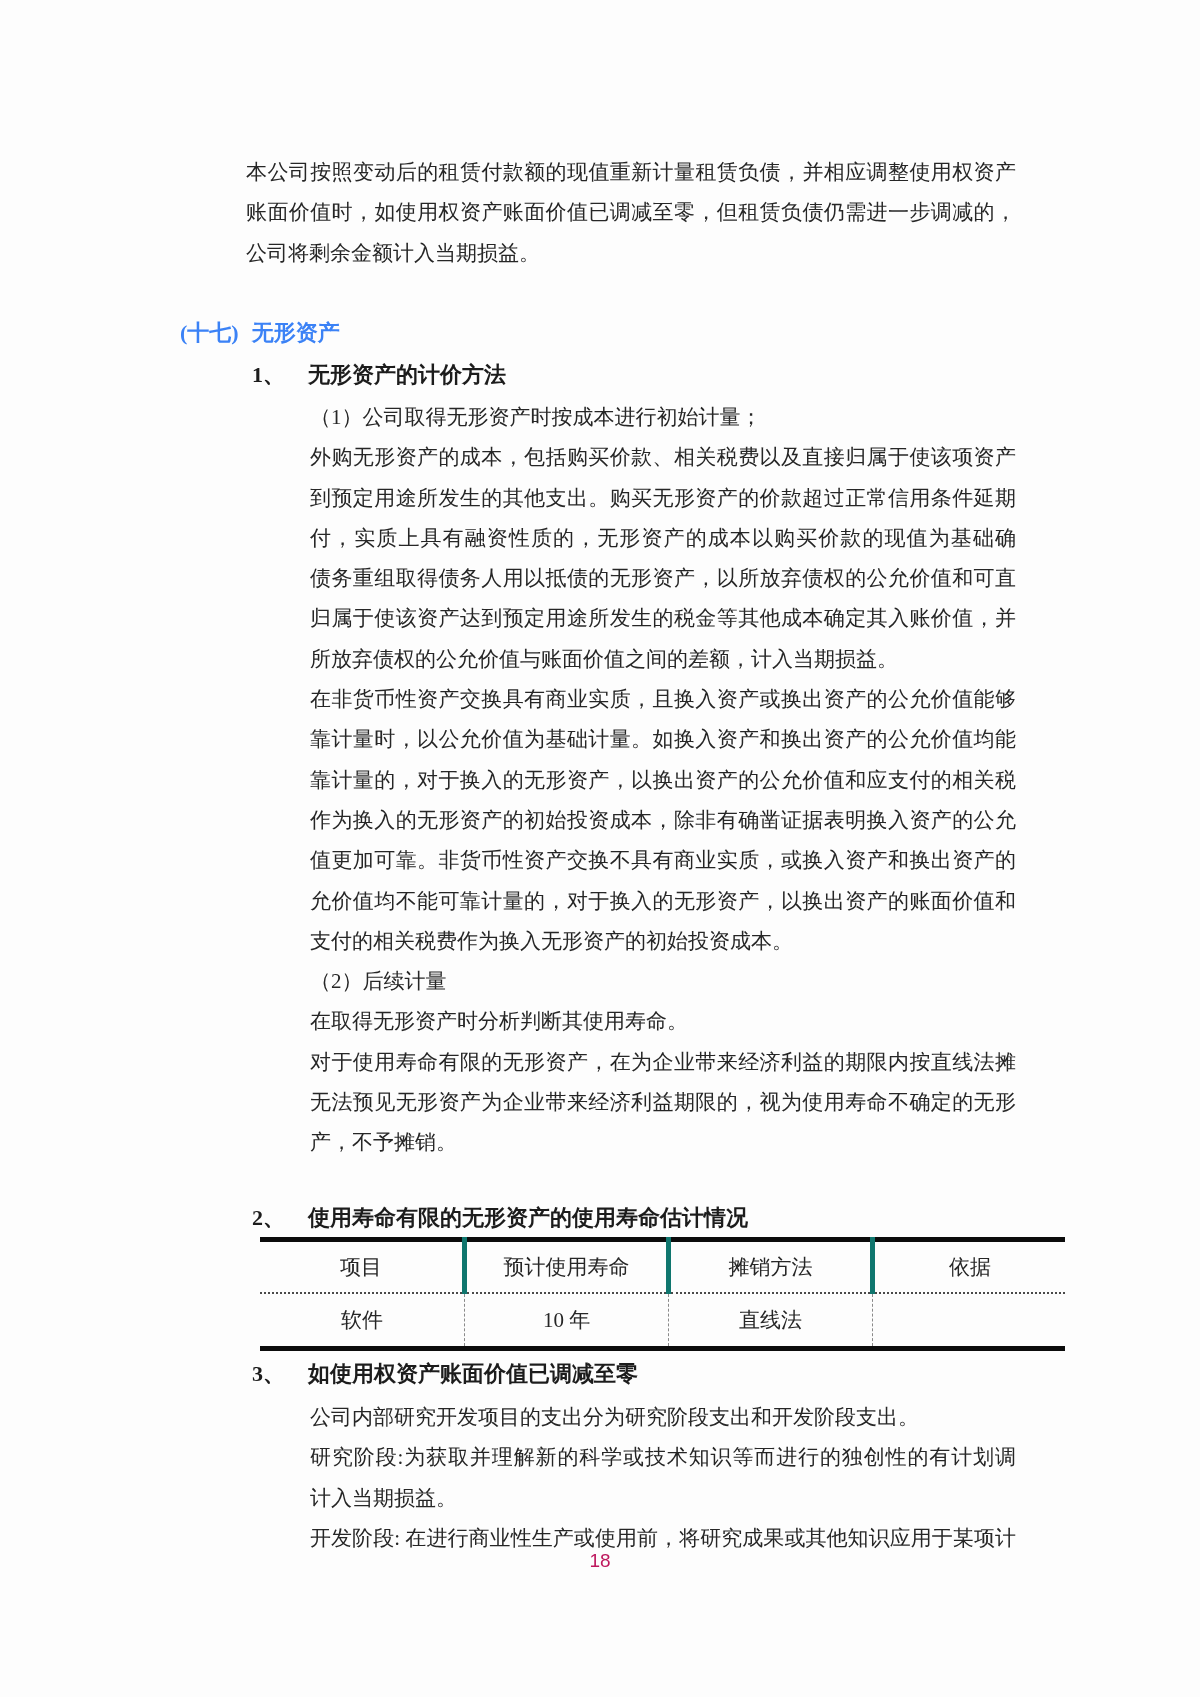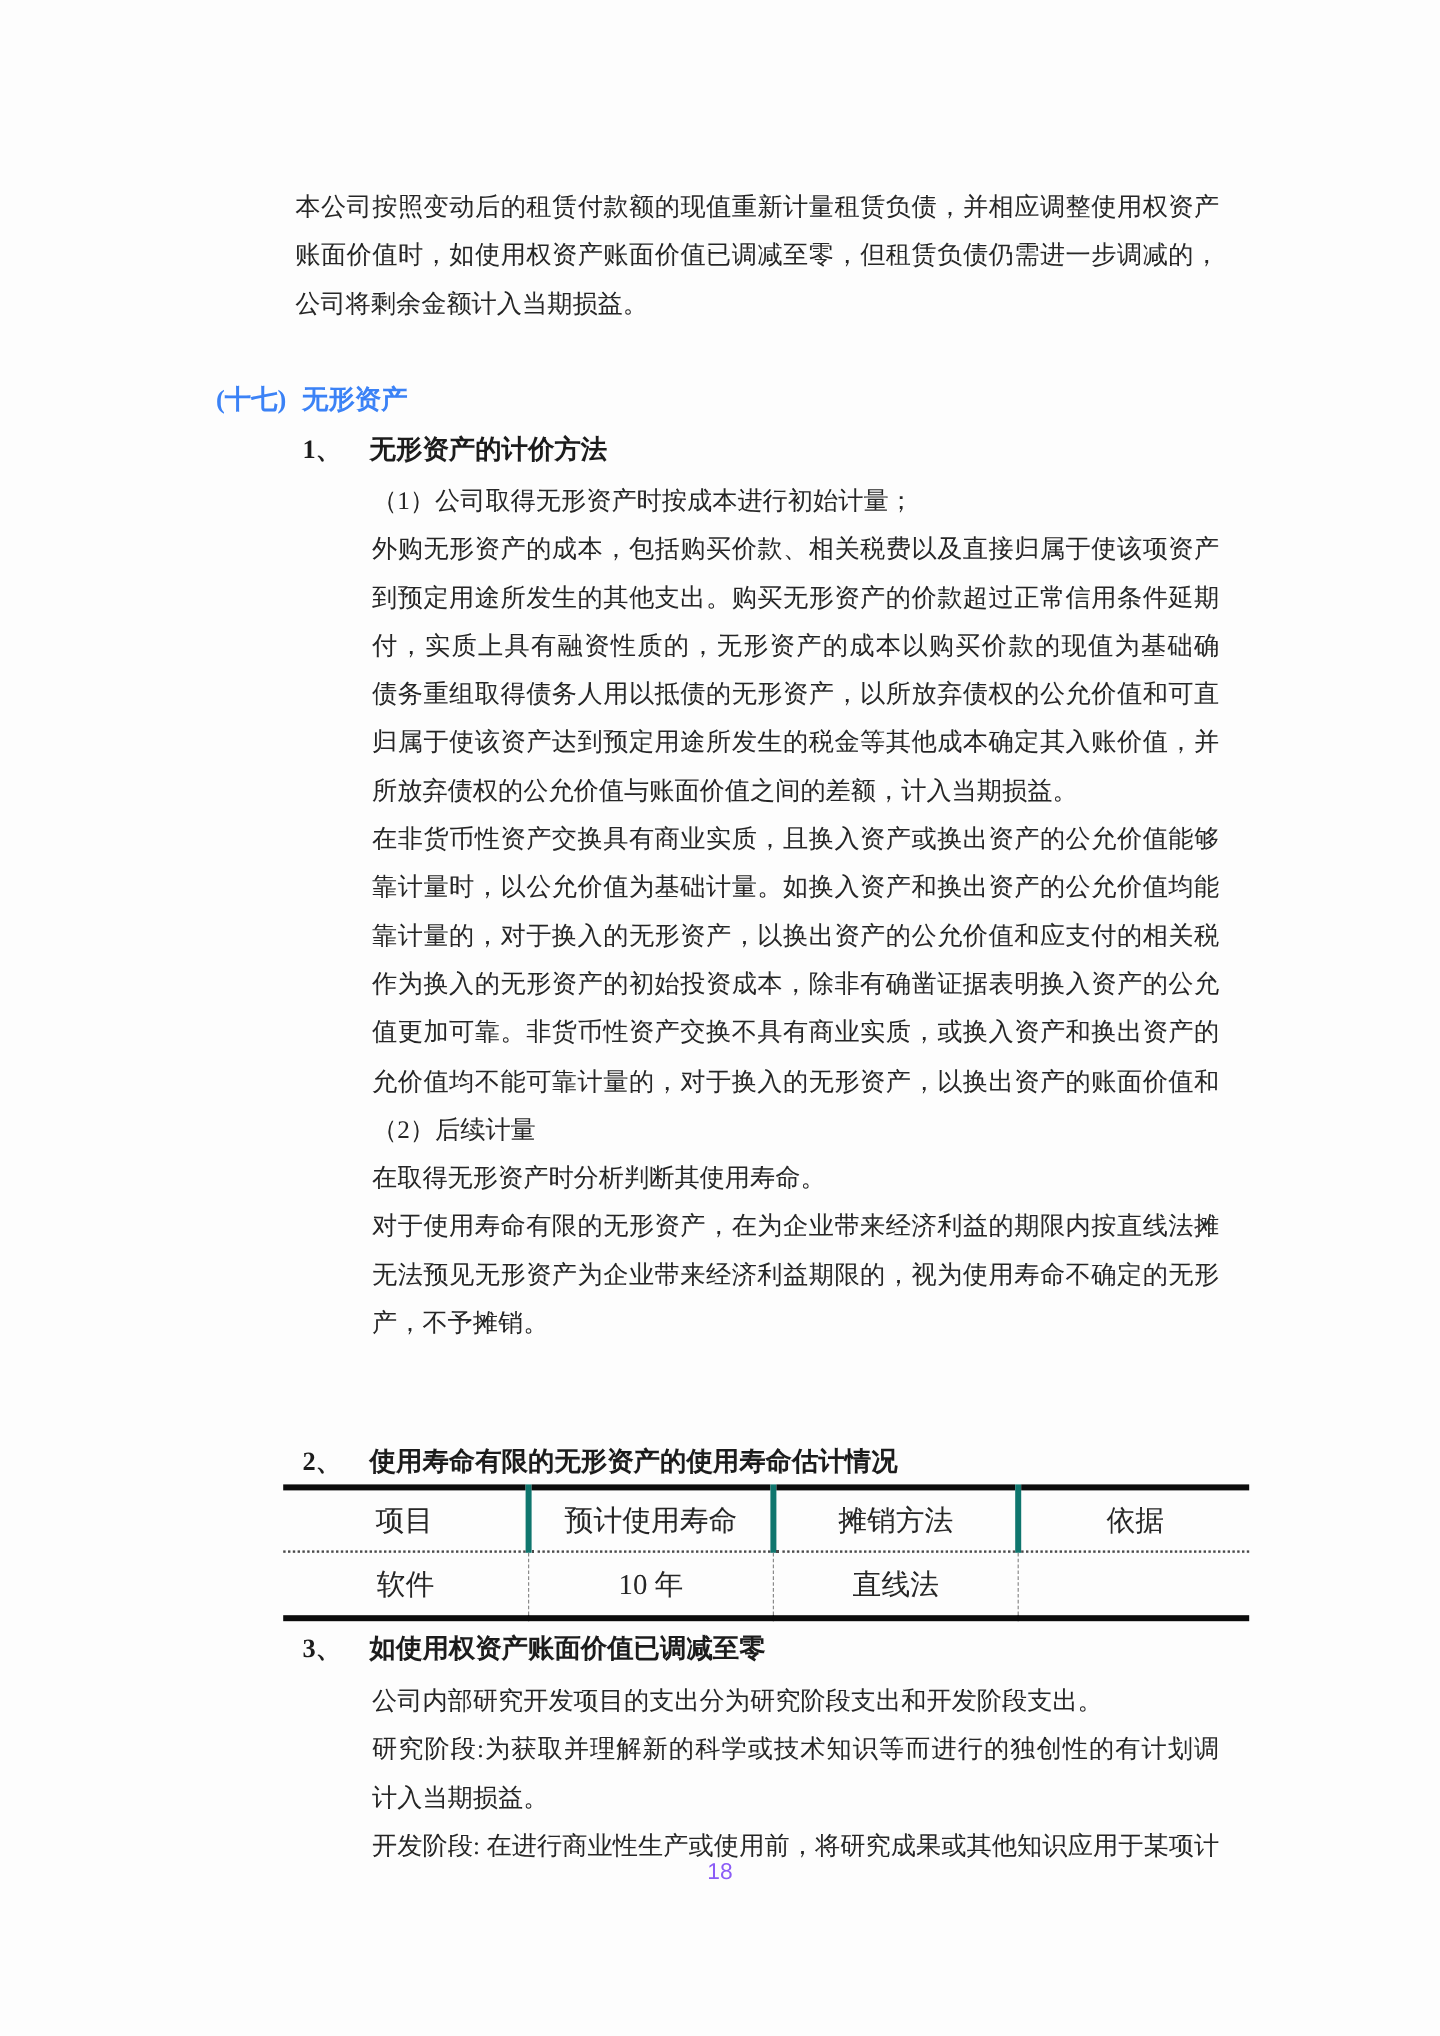--- a/index.html
+++ b/index.html
@@ -44,42 +44,42 @@
   }
   .sub-heading .sub-title{
     position:absolute;left:308px;
   }
   #h1{top:361px;}
   #h2{top:1204px;}
   #h3{top:1360px;}
   .sub-heading,.sub-heading span{height:28px;line-height:28px;}
   
   .est-table{
-    position:absolute;left:236px;top:1237px;width:790px;
+    position:absolute;left:260px;top:1237px;width:790px;
     border-collapse:collapse;table-layout:fixed;
-    font-size:24px;color:#262626;
+    font-size:21px;color:#262626;
   }
   .est-table td,.est-table th{
     padding:0;text-align:center;vertical-align:middle;
     font-weight:400;
   }
   .est-table .r-head td{
     height:50px;
     border-bottom:2px dotted #4a4a4a;
   }
   .est-table .r-data td{height:52px;}
   .est-table td+td{border-left:5px solid #0f766e;}
   .est-table .r-data td+td{border-left:1px dashed #8a8a8a;}
   .est-table{border-top:5px solid #0c0c0c;border-bottom:5px solid #0c0c0c;}
   
   .page-number{
     position:absolute;left:0;top:1550px;width:100%;
     text-align:center;
     font-family:"Liberation Sans",sans-serif;
-    font-size:19px;color:#8b5cf6;
+    font-size:19px;color:#be185d;
   }
   
   .col1{width:202px;} .col2{width:199px;} .col3{width:199px;} .col4{width:190px;}
   #p-intro{left:246px;top:152px;width:770px;}
   #p-block1{left:310px;top:397px;width:706px;}
   #p-block3{left:310px;top:1397px;width:706px;}
 </style>
 </head>
 <body>
 
@@ -107,20 +107,21 @@
       <div class="tline full">付，实质上具有融资性质的，无形资产的成本以购买价款的现值为基础确定。</div>
       <div class="tline full">债务重组取得债务人用以抵债的无形资产，以所放弃债权的公允价值和可直接</div>
       <div class="tline full">归属于使该资产达到预定用途所发生的税金等其他成本确定其入账价值，并将</div>
       <div class="tline">所放弃债权的公允价值与账面价值之间的差额，计入当期损益。</div>
       <div class="tline full">在非货币性资产交换具有商业实质，且换入资产或换出资产的公允价值能够可</div>
       <div class="tline full">靠计量时，以公允价值为基础计量。如换入资产和换出资产的公允价值均能可</div>
       <div class="tline full">靠计量的，对于换入的无形资产，以换出资产的公允价值和应支付的相关税费</div>
       <div class="tline full">作为换入的无形资产的初始投资成本，除非有确凿证据表明换入资产的公允价</div>
       <div class="tline full">值更加可靠。非货币性资产交换不具有商业实质，或换入资产和换出资产的公</div>
       <div class="tline full">允价值均不能可靠计量的，对于换入的无形资产，以换出资产的账面价值和应</div>
+      <div class="tline">支付的相关税费作为换入无形资产的初始投资成本。</div>
       <div class="tline">（2）后续计量</div>
       <div class="tline">在取得无形资产时分析判断其使用寿命。</div>
       <div class="tline full">对于使用寿命有限的无形资产，在为企业带来经济利益的期限内按直线法摊销；</div>
       <div class="tline full">无法预见无形资产为企业带来经济利益期限的，视为使用寿命不确定的无形资</div>
       <div class="tline">产，不予摊销。</div>
     </div>
 
   <div id="h2" class="sub-heading">
     <span class="sub-num">2、</span>
     <span class="sub-title">使用寿命有限的无形资产的使用寿命估计情况</span>

